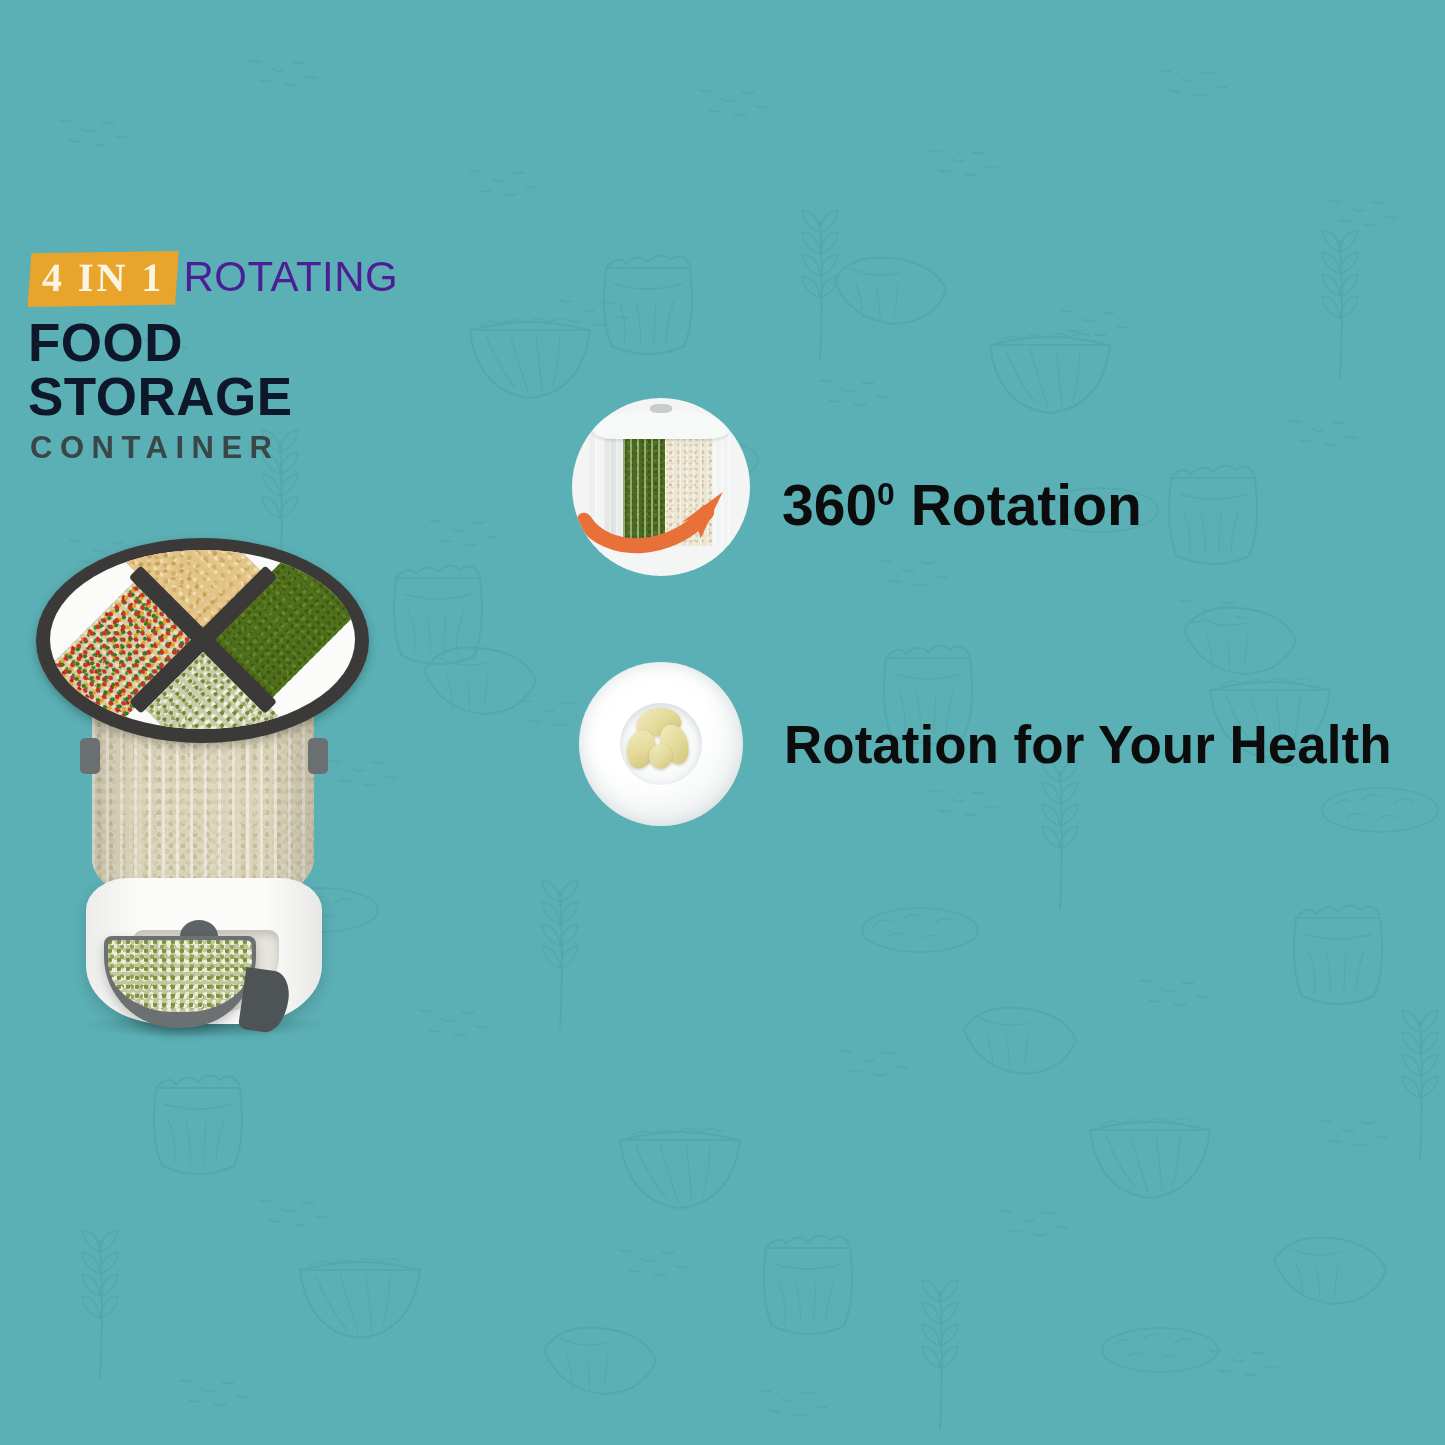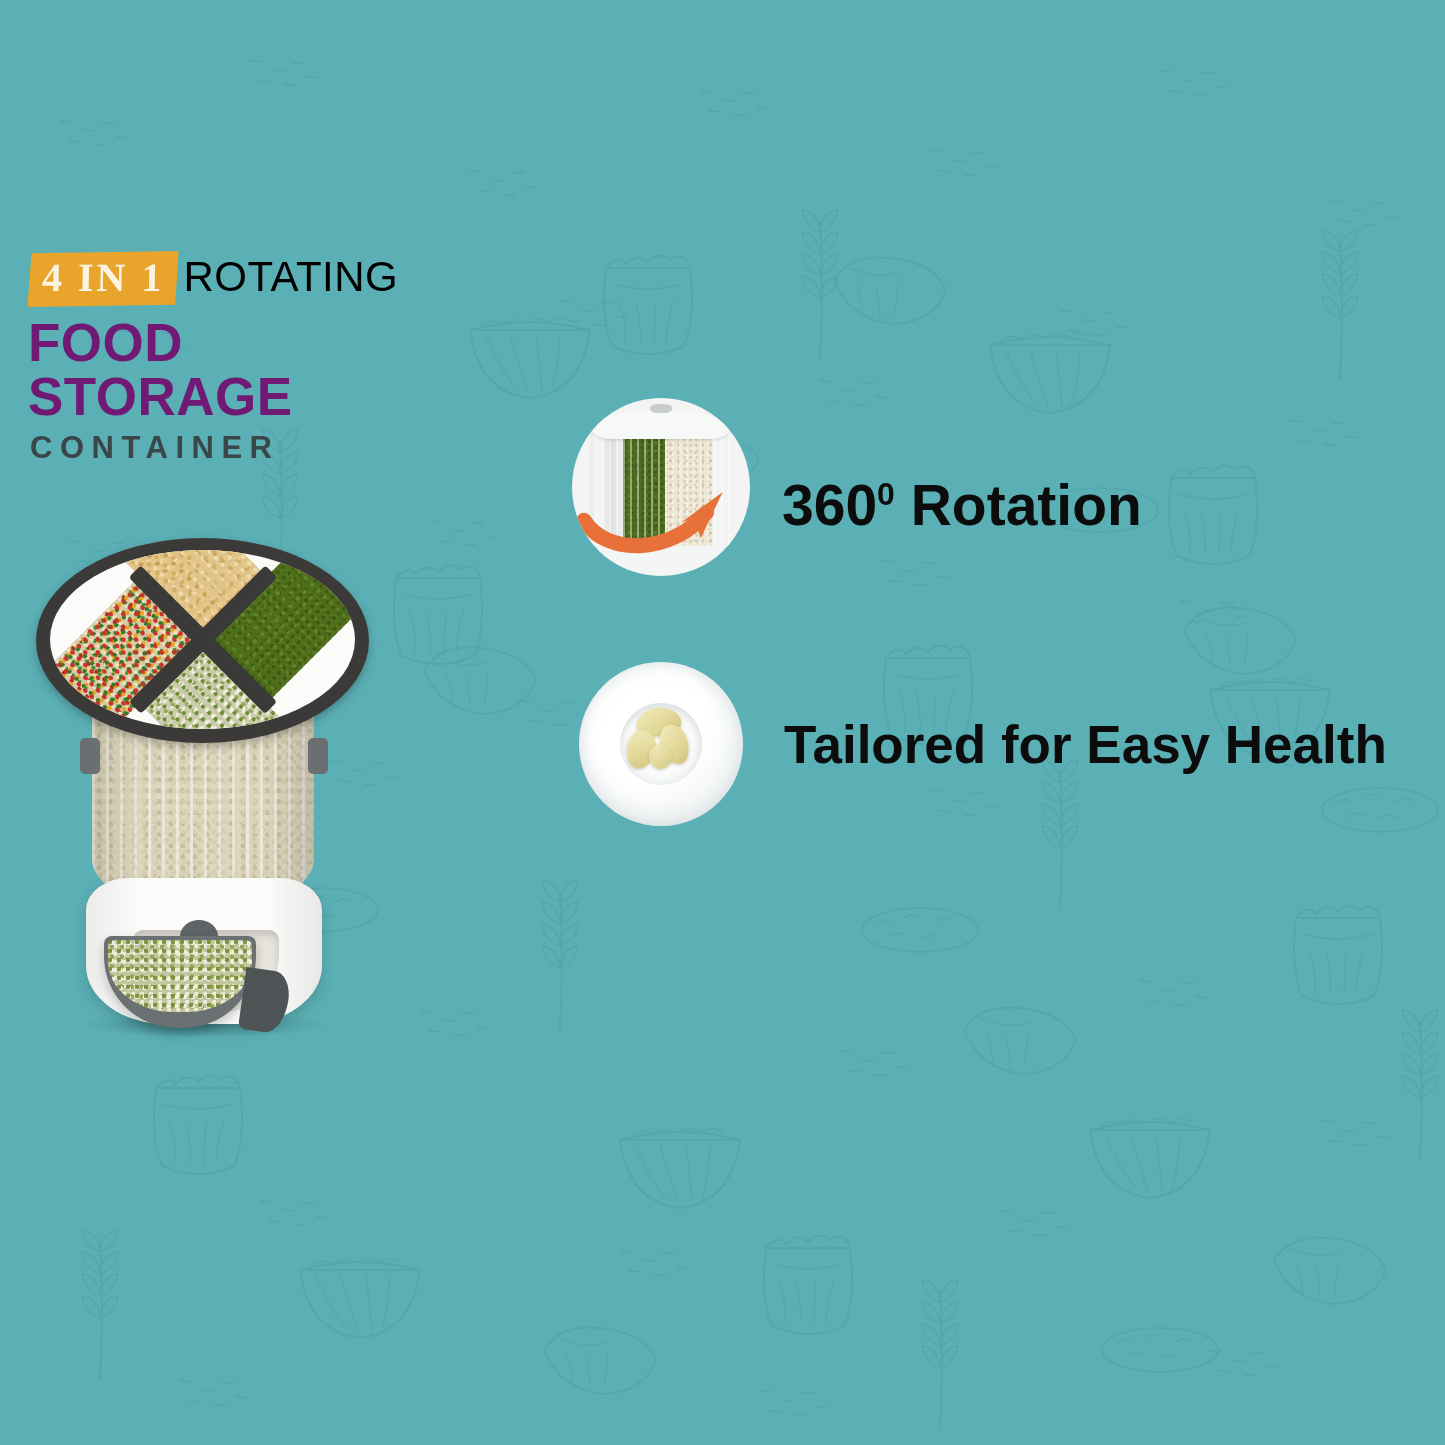--- a/index.html
+++ b/index.html
@@ -20,26 +20,26 @@
   .badge{
     position:relative;background:#E9A42B;color:#FAF4E2;
     font-family:"Liberation Serif", serif;font-weight:700;
     font-size:40px;letter-spacing:3px;line-height:1;
     padding:7px 14px 9px 14px;
     clip-path:polygon(2% 4%, 100% 0%, 98% 96%, 0% 100%);
     transform:skewX(-1deg);
   }
   .badge-tail{
     font-family:"Liberation Sans", sans-serif;font-weight:400;
-    font-size:42px;letter-spacing:.5px;color:#000000;line-height:1;
+    font-size:42px;letter-spacing:.5px;color:#4c1d95;line-height:1;
     padding-bottom:9px;margin-left:5px;
   }
   .title-main{
     font-family:"Liberation Sans", sans-serif;font-weight:700;
-    font-size:53px;letter-spacing:.5px;color:#701a75;line-height:1.02;
+    font-size:53px;letter-spacing:.5px;color:#0f172a;line-height:1.02;
     margin-top:9px;
   }
   .title-sub{
     font-family:"Liberation Sans", sans-serif;font-weight:700;
     font-size:31px;letter-spacing:7.5px;color:#3A4648;line-height:1;
     margin-top:8px;margin-left:2px;
   }
 
   
   .feature{position:absolute;display:flex;align-items:center;}
@@ -348,21 +348,21 @@
     <div class="thumb">
       <div class="t-plate">
         <div class="dish"></div>
         <div class="well"></div>
         <div class="clove c1"></div>
         <div class="clove c2"></div>
         <div class="clove c3"></div>
         <div class="clove c4"></div>
       </div>
     </div>
-    <div class="flabel">Tailored for Easy Health</div>
+    <div class="flabel">Rotation for Your Health</div>
   </div>
 
 
   <div id="product">
     <div class="p-shadow"></div>
 
     <div class="p-barrel">
       <div class="grainfill"></div>
       <div class="ribs"></div>
       <div class="shade"></div>

